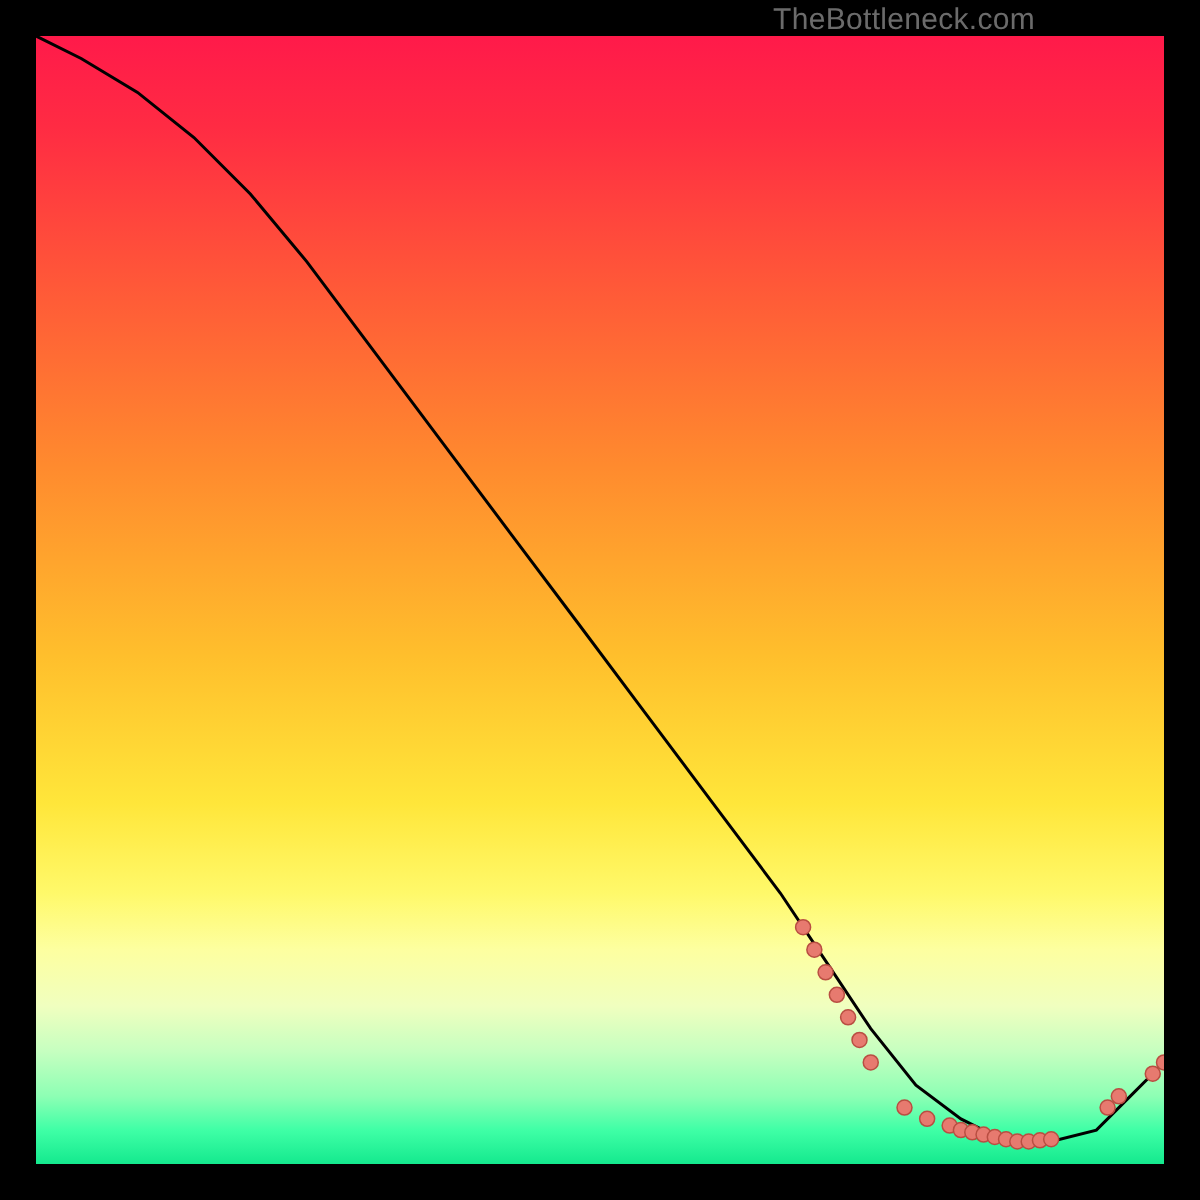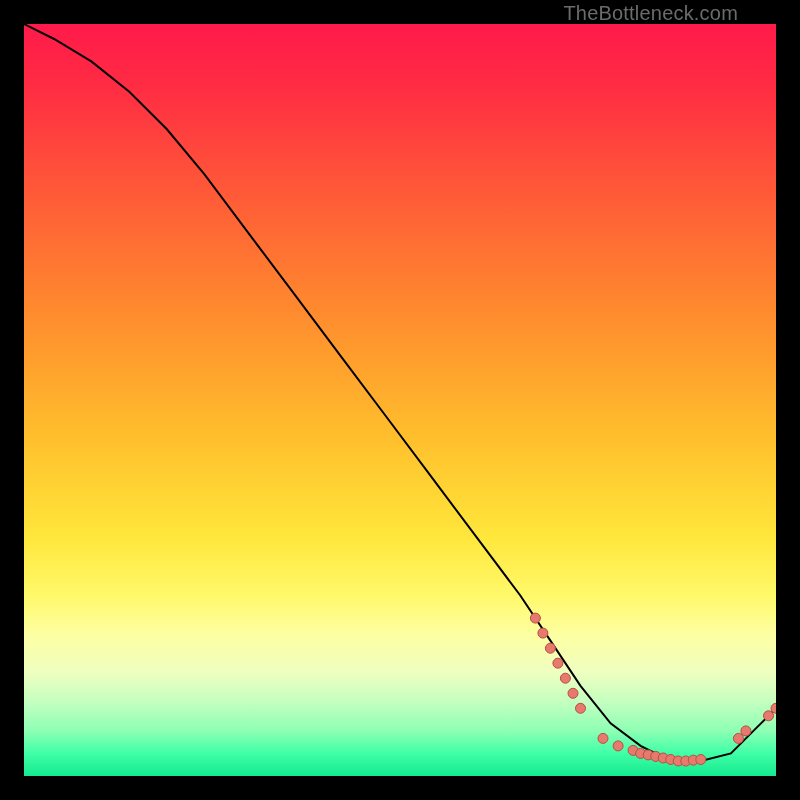--- a/index.html
+++ b/index.html
@@ -9,21 +9,20 @@
     height: 800px;
     background: #000;
     overflow: hidden;
     font-family: Arial, Helvetica, sans-serif;
   }
   .frame {
     position: relative;
     width: 700px;
     height: 800px;
     background: #000;
-    padding-left: 48px;
   }
   .plot {
     position: absolute;
     left: 24px;
     top: 24px;
     width: 752px;
     height: 752px;
     
     background: linear-gradient(
       to bottom,

